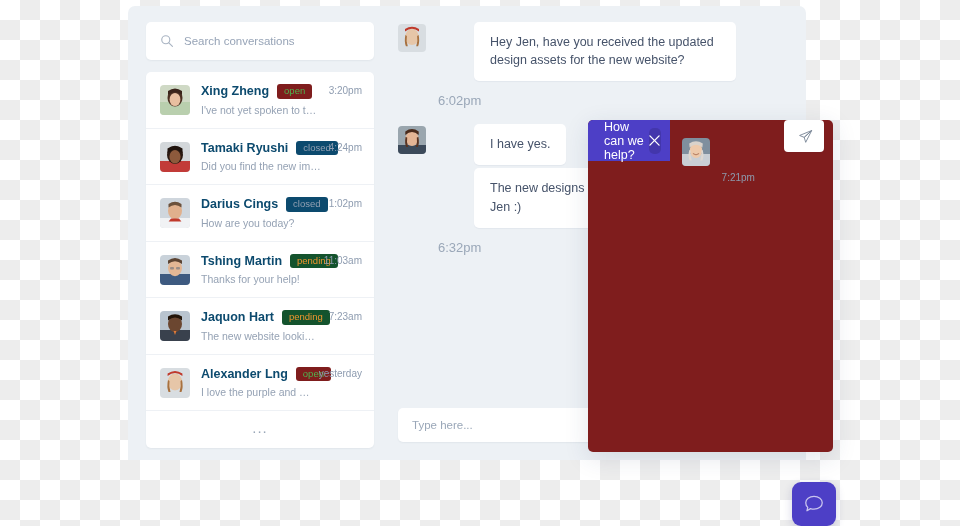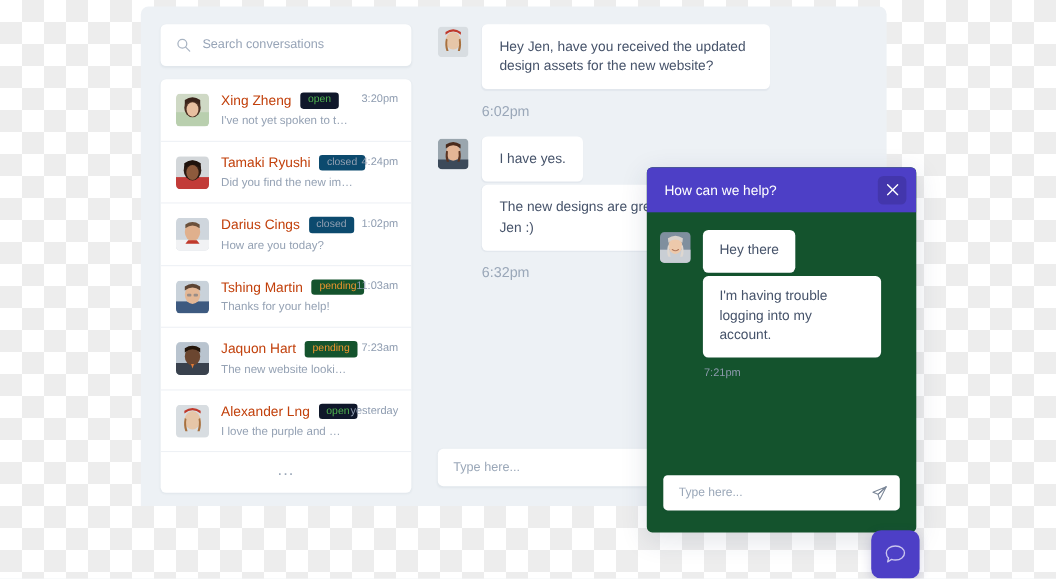--- a/index.html
+++ b/index.html
@@ -85,32 +85,32 @@
     background-size: cover;
     background-position: center;
     overflow: hidden;
     position: relative;
   }
   .avatar svg { display: block; width: 100%; height: 100%; }
 
   .conv-body { flex: 1 1 auto; min-width: 0; }
   .conv-top { display: flex; align-items: center; }
   .conv-name {
-    font-size: 12.5px; color: #c2410c; font-weight: 400;
+    font-size: 12.5px; color: #0c4a6e; font-weight: 700;
     white-space: nowrap;
   }
   .badge {
     margin-left: 8px;
     font-size: 9.5px;
     padding: 2px 7px 3px;
     border-radius: 3px;
     line-height: 1;
     white-space: nowrap;
   }
-  .badge.open    { background: #0f172a; color: #4fb34f; }
+  .badge.open    { background: #7f1d1d; color: #4fb34f; }
   .badge.closed  { background: #0c4a6e; color: #93a0b2; }
   .badge.pending { background: #14532d; color: #f0962e; }
 
   .conv-preview {
     font-size: 10.5px; color: #95a2b4; margin-top: 5px;
     white-space: nowrap; overflow: hidden; text-overflow: ellipsis;
   }
   .conv-time {
     font-size: 10px; color: #8e9cb0; margin-left: 8px;
     flex: 0 0 auto; padding-top: 1px;
@@ -124,21 +124,21 @@
 
   
   .chat-column {
     flex: 1 1 auto;
     position: relative;
     padding: 16px 20px 0 12px;
     display: flex;
     flex-direction: column;
   }
 
-  .msg-row { display: flex; align-items: flex-start; margin-bottom: 4px; }
+  .msg-row { display: flex; align-items: flex-start; margin-bottom: 4px; gap: 36px; }
   .msg-avatar {
     width: 28px; height: 28px; flex: 0 0 28px;
     border-radius: 4px; margin-right: 12px; margin-top: 2px;
     overflow: hidden;
   }
   .msg-avatar svg { display: block; width: 100%; height: 100%; }
   .msg-stack { display: flex; flex-direction: column; align-items: flex-start; }
 
   .bubble {
     background: #ffffff;
@@ -166,28 +166,27 @@
     border: none; outline: none; background: transparent;
     font-family: "Liberation Sans", sans-serif;
     font-size: 11.5px; color: #6b7a90; width: 100%;
   }
   .chat-input::placeholder { color: #9aa7b8; }
 
   
   .widget {
     position: absolute;
     left: 588px;
-    top: 152px;
+    top: 120px;
     width: 245px;
     height: 332px;
-    background: #14532d;
+    background: #7f1d1d;
     border-radius: 5px;
     box-shadow: 0 6px 24px rgba(40,55,90,0.13);
     display: flex;
-    flex-direction: column;
     overflow: hidden;
   }
   .widget-header {
     background: #4d3fc6;
     height: 41px;
     display: flex; align-items: center; justify-content: space-between;
     padding: 0 9px 0 16px;
     flex: 0 0 41px;
   }
   .widget-title { color: #ffffff; font-size: 12.5px; }
@@ -455,24 +454,20 @@
         <svg viewBox="0 0 28 28">
             <rect width="28" height="28" fill="#7f8f9e"></rect>
             <rect x="0" y="16" width="28" height="12" fill="#c9ced4"></rect>
             <ellipse cx="14" cy="12.5" rx="6.2" ry="7.4" fill="#edc9ab"></ellipse>
             <path d="M7.6 9.6 q6.4 -5.6 12.8 0 l0.4 -4 q-6.8 -4.6 -13.6 0z" fill="#d9d2cb"></path>
             <path d="M7.3 12 q-1.6 6 0.3 10.5 l2.2 0 q-2 -5.6 -1.1 -10z" fill="#ded7d0"></path>
             <path d="M20.7 12 q1.6 6 -0.3 10.5 l-2.2 0 q2 -5.6 1.1 -10z" fill="#ded7d0"></path>
             <path d="M11.2 15.8 q2.8 2.4 5.6 0" stroke="#b3795c" stroke-width="1" fill="none" stroke-linecap="round"></path>
           </svg>
       </div>
-      <div class="w-stack">
-        <div class="w-bubble">Hey there</div>
-        <div class="w-bubble">I'm having trouble logging into my account.</div>
-      </div>
     </div>
     <div class="w-time">7:21pm</div>
   </div>
 
   <div class="widget-input-wrap">
     <div class="widget-input-card">
       <input class="widget-input" type="text" placeholder="Type here..." style="">
       <svg class="send-icon" viewBox="0 0 16 16" fill="none">
         <path d="M14.6 1.6 L1.7 6.9 L6.6 8.9 L14.6 1.6 Z" stroke="#7b8798" stroke-width="1" stroke-linejoin="round"></path>
         <path d="M14.6 1.6 L6.6 8.9 L8.2 14.2 L14.6 1.6 Z" stroke="#7b8798" stroke-width="1" stroke-linejoin="round"></path>

